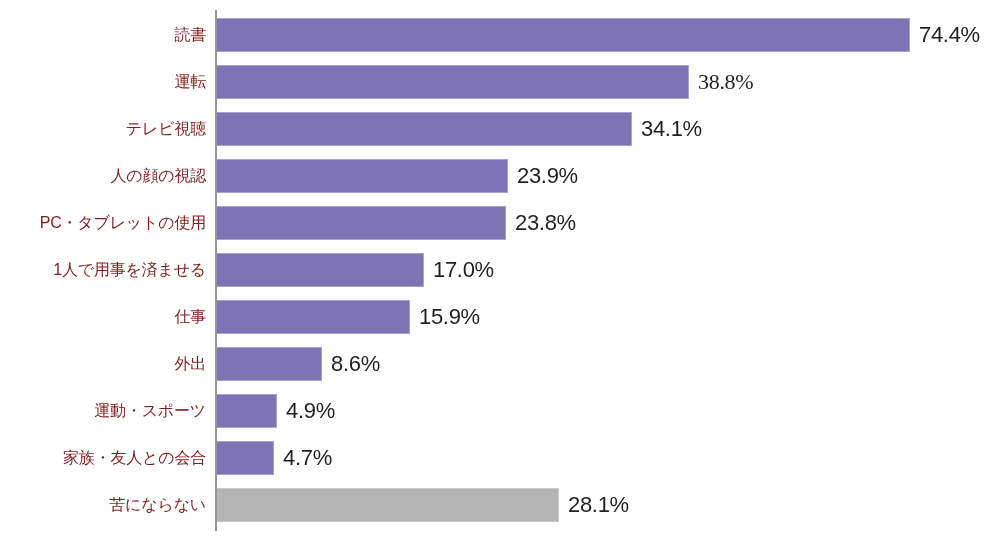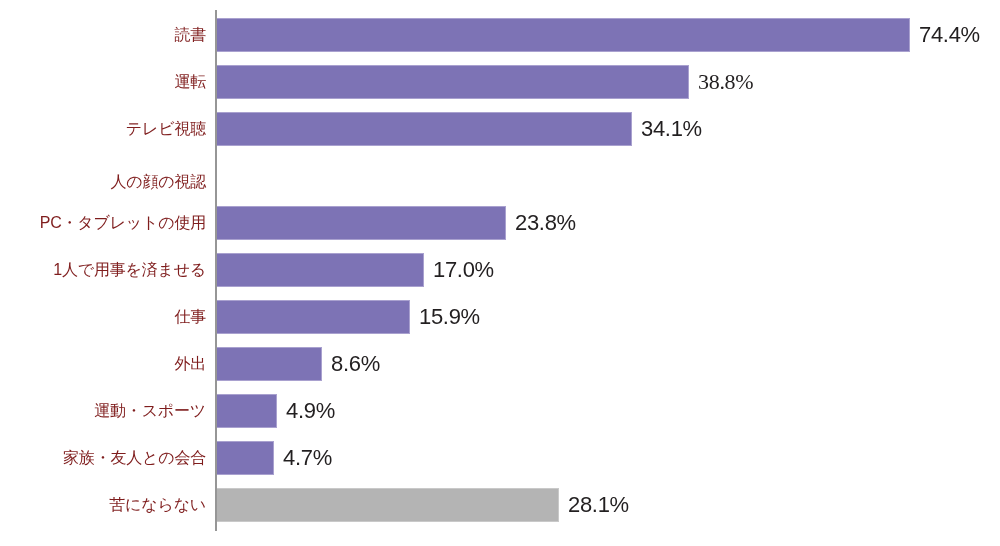--- a/index.html
+++ b/index.html
@@ -116,22 +116,26 @@
             <div class="val-label">38.8%</div>
           </div>
         </div>
         <div class="bar-row" style="top: 112px;">
           <div class="cat-label">テレビ視聴</div>
           <div class="bar-wrap">
             <div class="bar" style="width: 415px;"></div>
             <div class="val-label">34.1%</div>
           </div>
         </div>
-        <div class="bar-row" style="top: 159px; margin-top: 6px;">
+        <div class="bar-row" style="top: 159px;">
           <div class="cat-label">人の顔の視認</div>
+          <div class="bar-wrap">
+            <div class="bar" style="width: 291px;"></div>
+            <div class="val-label">23.9%</div>
+          </div>
         </div>
         <div class="bar-row" style="top: 206px;">
           <div class="cat-label">PC・タブレットの使用</div>
           <div class="bar-wrap">
             <div class="bar" style="width: 289px;"></div>
             <div class="val-label">23.8%</div>
           </div>
         </div>
         <div class="bar-row" style="top: 253px;">
           <div class="cat-label">1人で用事を済ませる</div>

